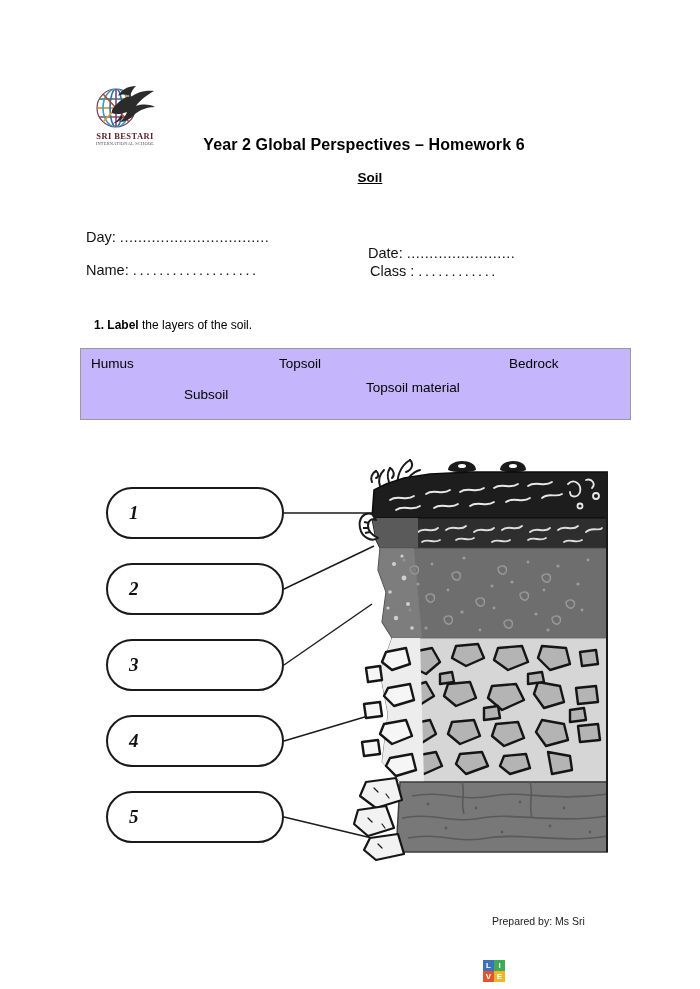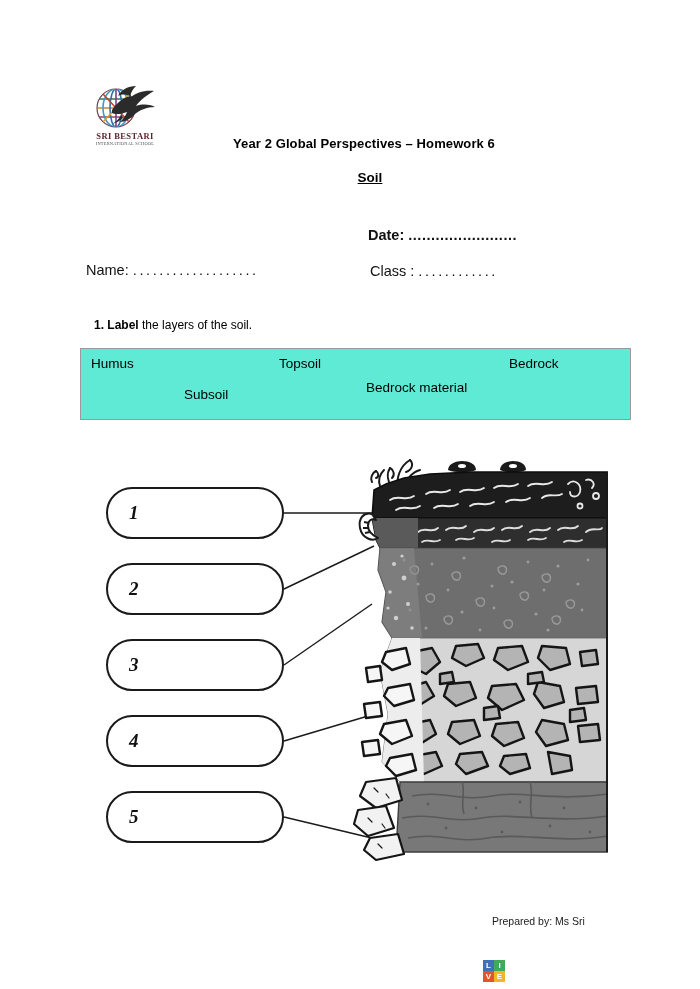--- a/index.html
+++ b/index.html
@@ -64,21 +64,21 @@
     white-space: nowrap;
   }
 
   
   .title {
     position: absolute;
     left: 0;
     top: 136px;
     width: 700px;
     text-align: center;
-    font-size: 13px;
+    font-size: 16px;
     font-weight: bold;
     letter-spacing: 0.1px;
     padding-left: 28px;
     box-sizing: border-box;
   }
   .subtitle {
     position: absolute;
     left: 0;
     top: 170px;
     width: 700px;
@@ -98,21 +98,21 @@
     white-space: nowrap;
     color: #111;
   }
   .field .dots {
     letter-spacing: 0.5px;
   }
   .field .dots-wide {
     letter-spacing: 2.6px;
   }
   #field-day   { left: 86px;  top: 229px; }
-  #field-date  { left: 368px; top: 227px; font-weight: bold; }
+  #field-date  { left: 368px; top: 245px; }
   #field-name  { left: 86px;  top: 262px; }
   #field-class { left: 370px; top: 263px; }
 
   
   .instruction {
     position: absolute;
     left: 94px;
     top: 318px;
     font-size: 12px;
   }
@@ -120,21 +120,21 @@
 
   
   .wordbank {
     position: absolute;
     left: 80px;
     top: 348px;
     width: 551px;
     height: 72px;
     border: 1px solid #9a9a9a;
     box-sizing: border-box;
-    background: #5eead4;
+    background: #c4b5fd;
   }
   .wb-word {
     position: absolute;
     font-size: 13.5px;
     white-space: nowrap;
   }
   #wb-humus    { left: 10px;  top: 7px;  }
   #wb-topsoil  { left: 198px; top: 7px;  }
   #wb-bedrock  { left: 396px; top: 7px; margin-left: 32px;  }
   #wb-subsoil  { left: 103px; top: 38px; }
@@ -258,20 +258,24 @@
                C32 36 34 33 35 30 C30 32 24 33 20 31 Z" fill="#2b2b2b"></path>
       <path d="M29 33 C27 37 24 40 20 42 C24 41 28 39 31 36 Z" fill="#2b2b2b"></path>
     </svg>
     <div class="logo-name">SRI BESTARI</div>
     <div class="logo-sub">INTERNATIONAL SCHOOL</div>
   </div>
 
   <div class="title">Year 2 Global Perspectives – Homework 6</div>
   <div class="subtitle">Soil</div>
 
+  <div class="field" id="field-day">
+    <span>Day:</span>
+    <span class="dots">.................................</span>
+  </div>
   <div class="field" id="field-date">
     <span>Date:</span>
     <span class="dots">........................</span>
   </div>
   <div class="field" id="field-name">
     <span>Name:</span>
     <span class="dots-wide">...................</span>
   </div>
   <div class="field" id="field-class">
     <span>Class :</span>
@@ -281,21 +285,21 @@
   <div class="instruction">
     <b>1.</b>
     <b>Label</b><span> the layers of the soil.</span>
   </div>
 
   <div class="wordbank">
     <span class="wb-word" id="wb-humus">Humus</span>
     <span class="wb-word" id="wb-topsoil">Topsoil</span>
     <span class="wb-word" id="wb-bedrock">Bedrock</span>
     <span class="wb-word" id="wb-subsoil">Subsoil</span>
-    <span class="wb-word" id="wb-parent">Bedrock material</span>
+    <span class="wb-word" id="wb-parent">Topsoil material</span>
   </div>
 
   <svg class="connectors" viewBox="0 0 700 989">
     <g stroke="#1a1a1a" stroke-width="1.4" fill="none">
       <line x1="284" y1="513" x2="378" y2="513"></line>
       <line x1="284" y1="589" x2="374" y2="546"></line>
       <line x1="284" y1="665" x2="372" y2="604"></line>
       <line x1="284" y1="741" x2="368" y2="716"></line>
       <line x1="284" y1="817" x2="380" y2="840"></line>
     </g>

